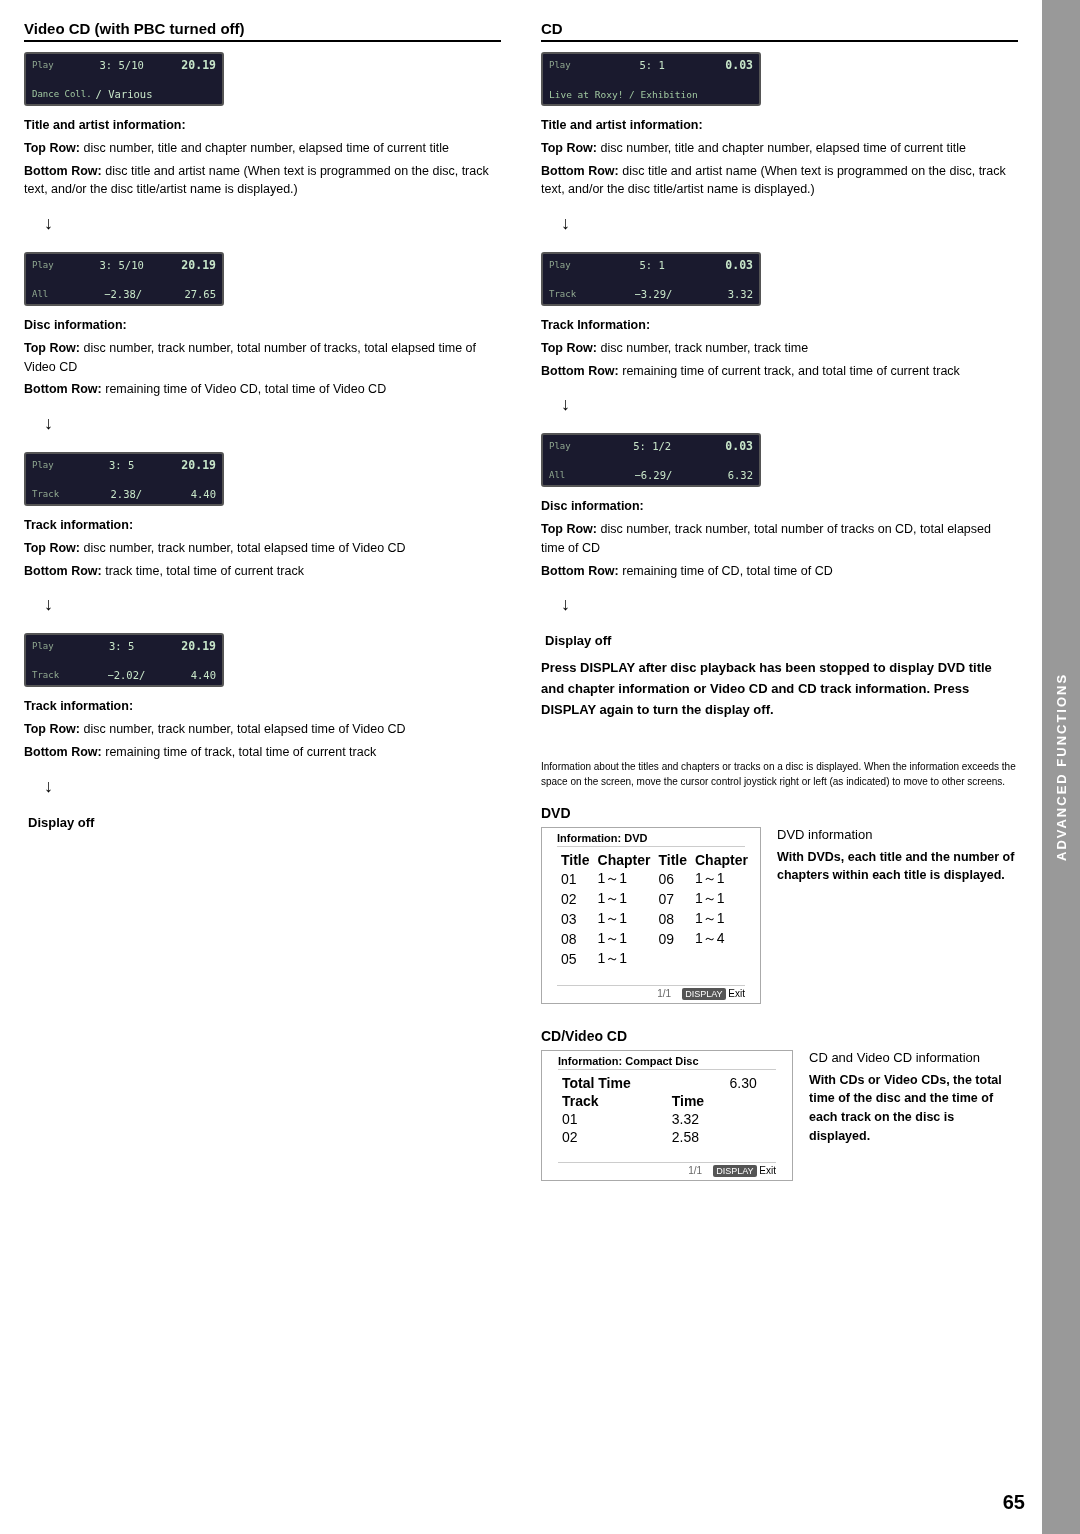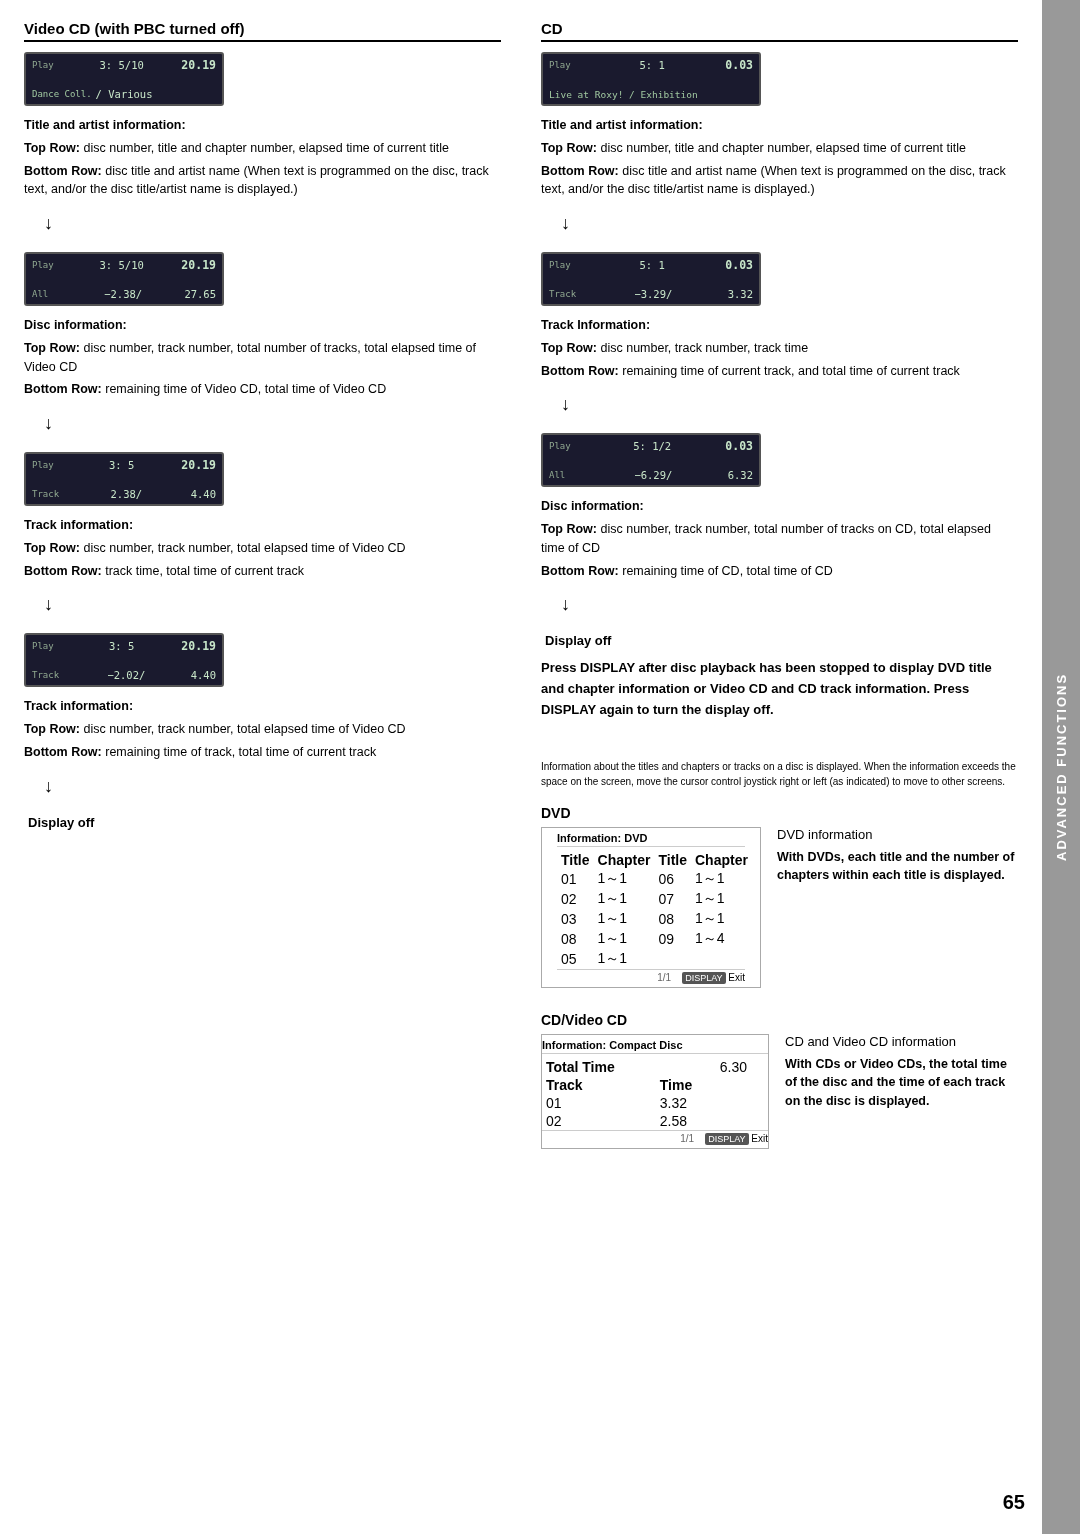--- a/index.html
+++ b/index.html
@@ -201,43 +201,43 @@
       text-align: left;
     }
 
     .info-table th {
       font-weight: bold;
     }
 
     .display-btn-row {
       text-align: right;
       font-size: 10px;
-      margin-top: 0;
+      margin-top: 16px;
       border-top: 1px solid #ccc;
       padding-top: 2px;
     }
 
     .display-btn {
       background: #555;
       color: #fff;
       font-size: 9px;
       padding: 1px 3px;
       border-radius: 2px;
     }
 
     .page-num {
       font-size: 10px;
       color: #666;
     }
 
     
     .cd-table-container {
       border: 1px solid #aaa;
-      width: 228px;
-      padding: 4px 0;
+      width: 252px;
+      padding: 4px 16px;
       font-size: 11px;
       background: #fff;
     }
 
     .dvd-section, .cd-section {
       margin-top: 16px;
     }
 
     .page-number {
       position: absolute;

